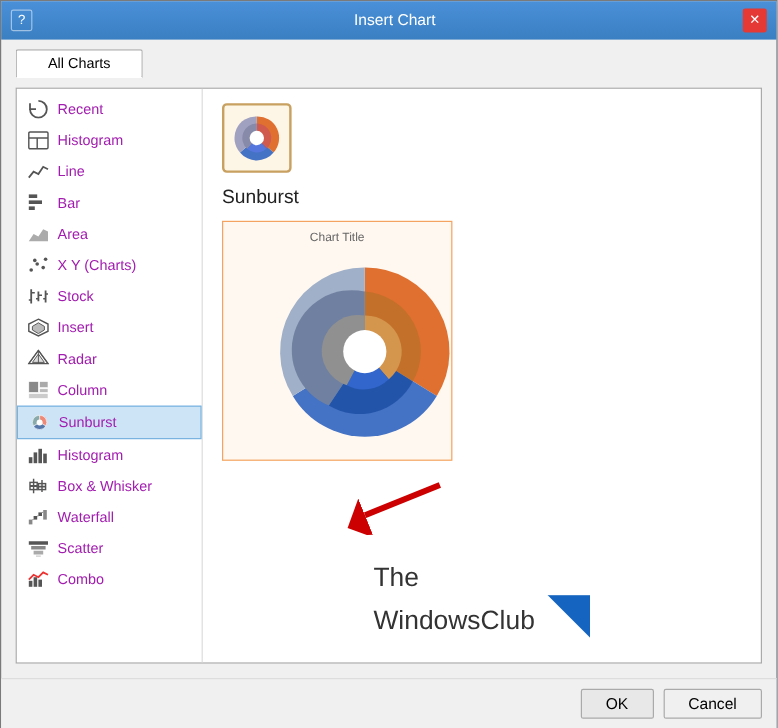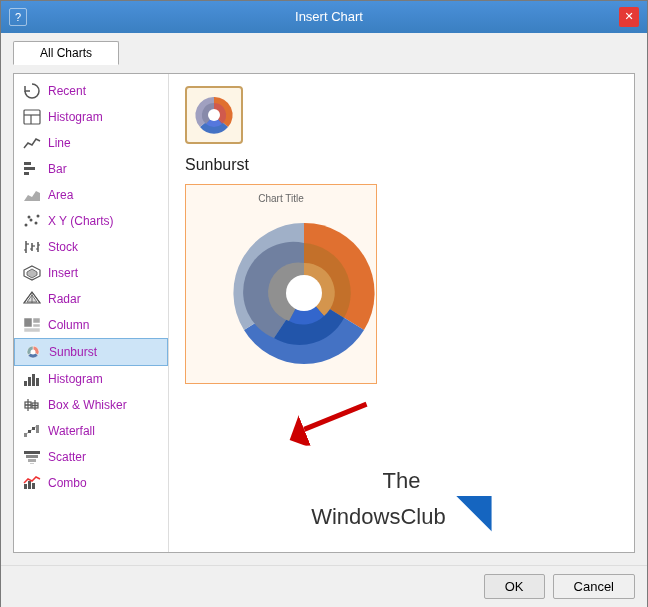--- a/index.html
+++ b/index.html
@@ -158,21 +158,21 @@
       font-size: 10px;
       text-align: center;
       color: #666;
       margin-bottom: 4px;
     }
     .watermark {
       position: absolute;
       bottom: 20px;
       left: 50%;
       transform: translateX(-50%);
-      text-align: center;
+      text-align: left;
       color: #333;
       font-size: 22px;
       font-weight: 300;
       line-height: 1.3;
       white-space: nowrap;
     }
     .watermark-logo {
       display: inline-block;
       width: 36px;
       height: 36px;

